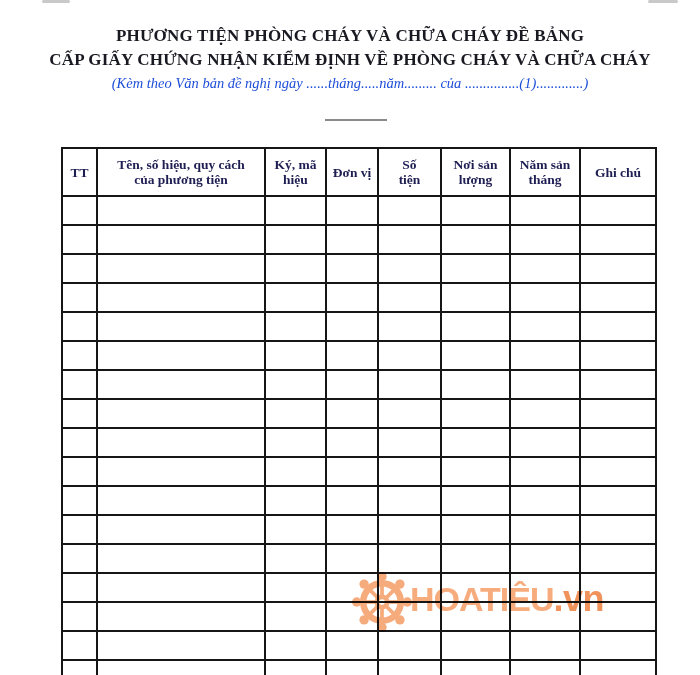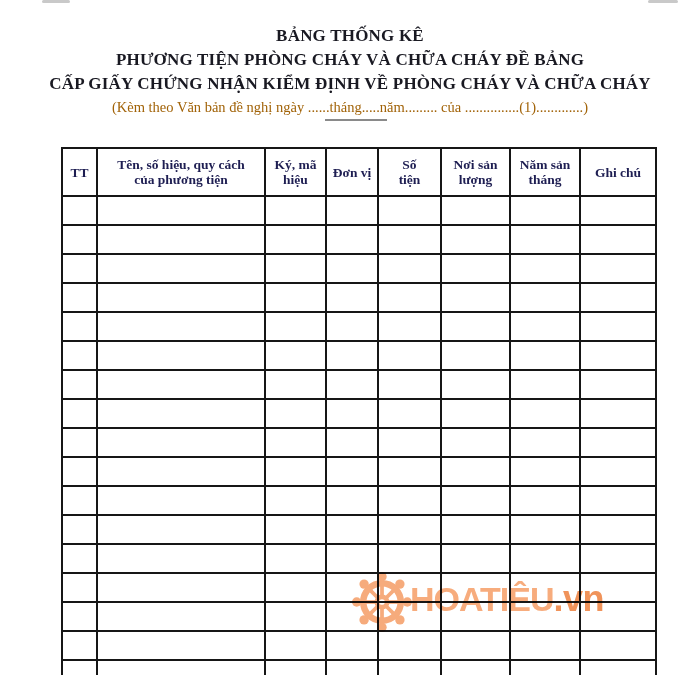--- a/index.html
+++ b/index.html
@@ -30,25 +30,26 @@
     color: #191922;
   }
   .title-line {
     font-weight: bold;
     font-size: 17px;
     line-height: 24px;
     letter-spacing: 0.2px;
     white-space: nowrap;
   }
   #form-subtitle {
+    font-style: italic;
     font-size: 14.5px;
     line-height: 21px;
     margin-top: 1px;
     white-space: nowrap;
-    color: #a16207;
+    color: #1d4ed8;
   }
   #title-divider {
     position: absolute;
     left: 325px; top: 119px;
     width: 62px; height: 2px;
     background: #8a8a8a;
   }
 
   
   #equipment-table {
@@ -101,21 +102,20 @@
 </style>
 </head>
 <body>
 
 <div id="page">
 
   <div id="artifact-left" class="scan-artifact"></div>
   <div id="artifact-right" class="scan-artifact"></div>
 
   <div id="title-block">
-    <div class="title-line">BẢNG THỐNG KÊ</div>
     <div class="title-line">PHƯƠNG TIỆN PHÒNG CHÁY VÀ CHỮA CHÁY ĐỀ BẢNG</div>
     <div class="title-line">CẤP GIẤY CHỨNG NHẬN KIỂM ĐỊNH VỀ PHÒNG CHÁY VÀ CHỮA CHÁY</div>
     <div id="form-subtitle">(Kèm theo Văn bản đề nghị ngày ......tháng.....năm......... của ...............(1).............)</div>
   </div>
 
   <div id="title-divider"></div>
 
   <table id="equipment-table">
     <colgroup>
         <col style="width: 35px;">

